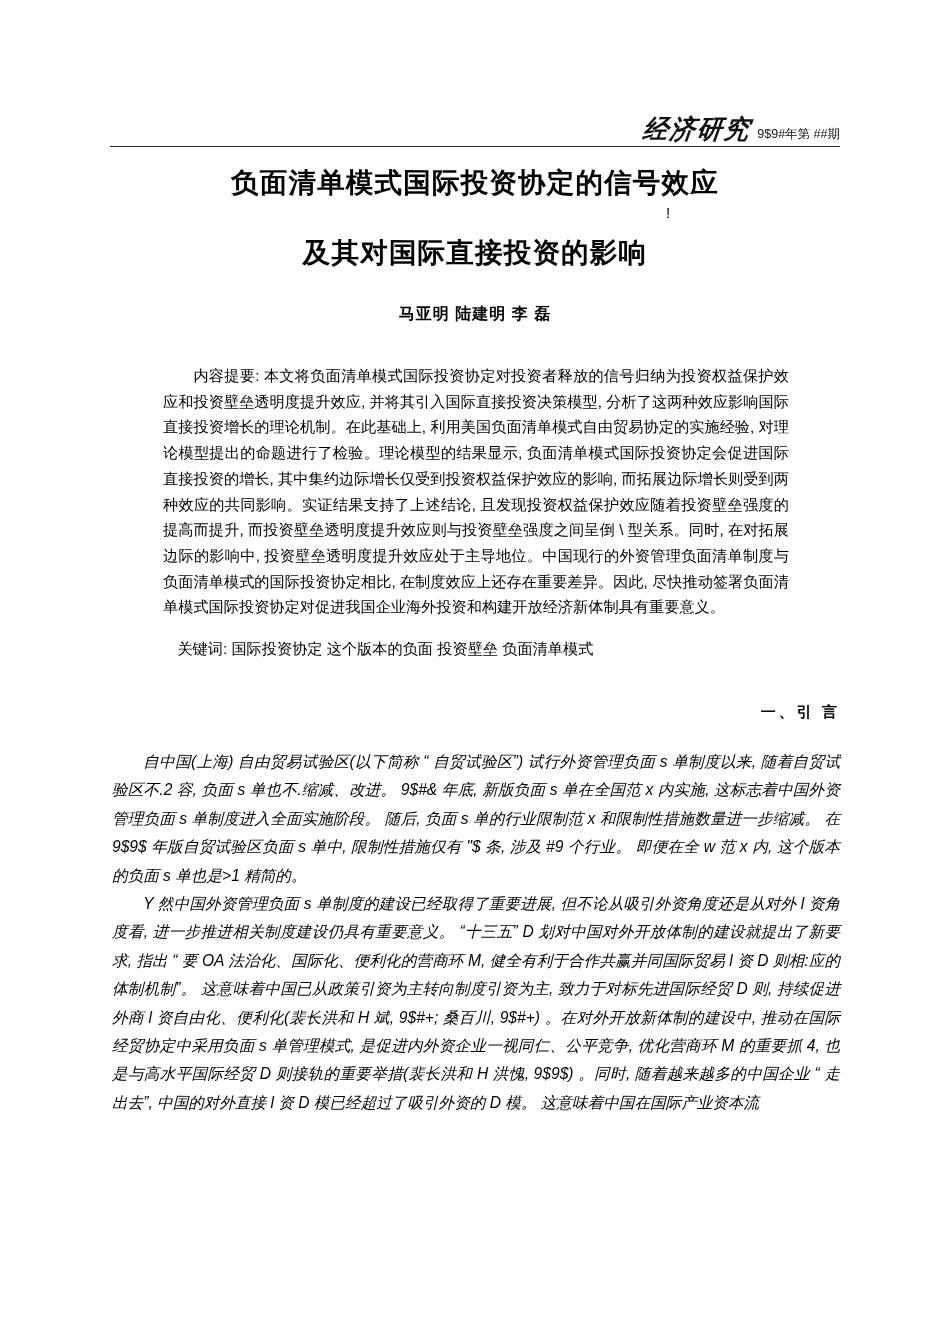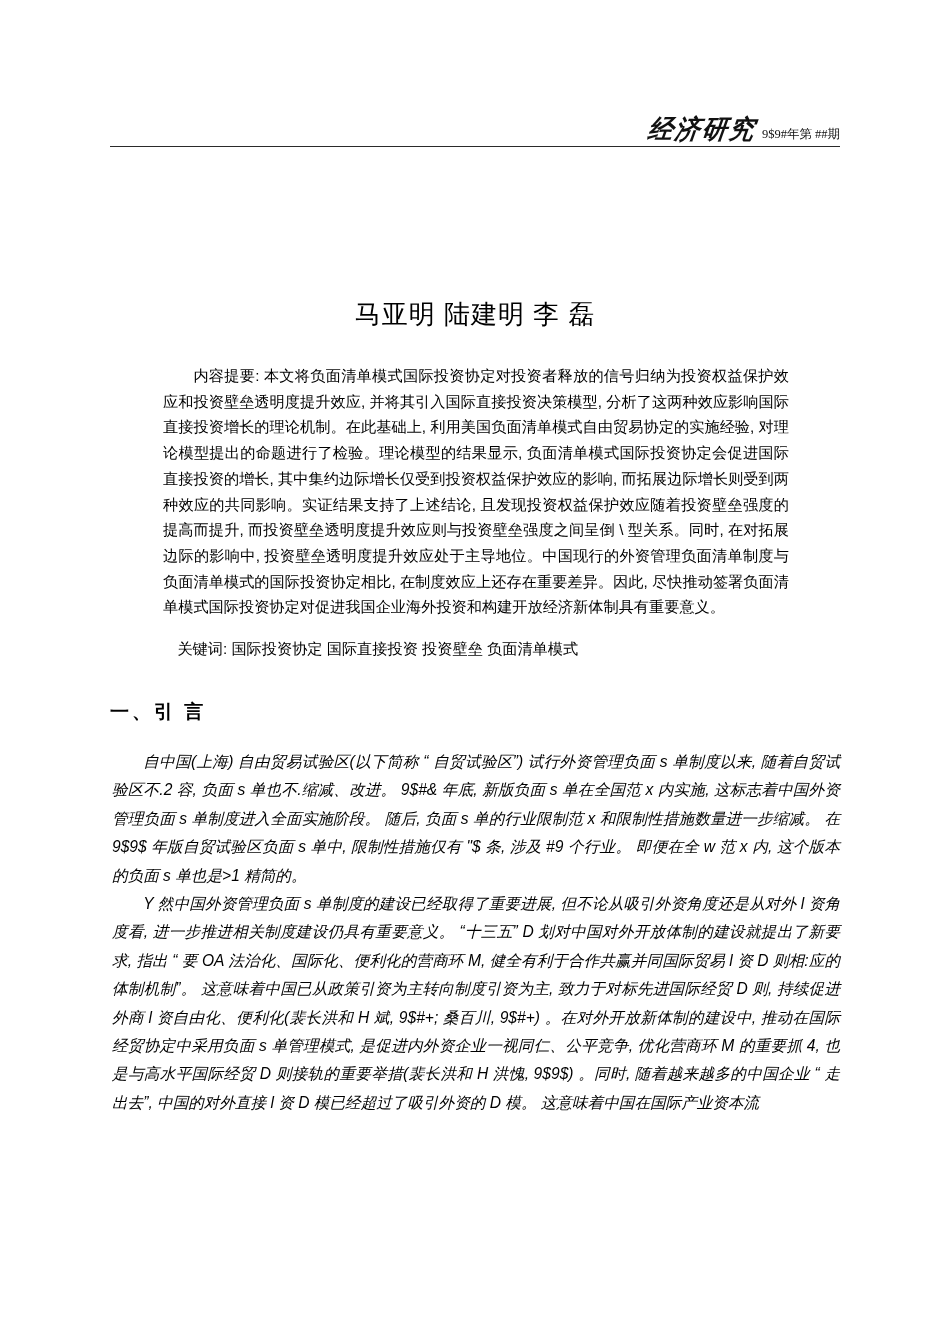--- a/index.html
+++ b/index.html
@@ -46,21 +46,20 @@
     transform: skewX(-7deg) scaleY(1.05);
     color: #111111;
     white-space: nowrap;
   }
   .header-issue {
     font-size: 12.5px;
     line-height: 1;
     padding-bottom: 2px;
     white-space: nowrap;
     color: #111111;
-    font-family: Liberation Serif, serif;
   }
   .header-rule {
     position: absolute;
     left: 110px;
     top: 146px;
     width: 730px;
     height: 0;
     border-top: 1.1px solid #2a2a2a;
   }
 
@@ -91,22 +90,22 @@
     line-height: 20px;
   }
 
   
   .authors {
     position: absolute;
     left: 110px;
     top: 300px;
     width: 730px;
     text-align: center;
-    font-size: 26px;
-    font-weight: 400;
+    font-size: 16px;
+    font-weight: 700;
     letter-spacing: 1px;
     line-height: 28px;
   }
 
   
   .abstract-block {
     position: absolute;
     left: 147px;
     top: 347px;
     width: 658px;
@@ -125,22 +124,22 @@
     font-size: 15.2px;
     line-height: 25.7px;
   }
 
   
   .section-heading {
     position: absolute;
     left: 110px;
     top: 698px;
     width: 730px;
-    text-align: left;
-    font-size: 19px;
+    text-align: right;
+    font-size: 15px;
     font-weight: 700;
     letter-spacing: 3px;
     line-height: 28px;
   }
 
   
   .body-block {
     position: absolute;
     left: 112px;
     top: 748px;
@@ -162,26 +161,33 @@
 <div class="page">
 
   <div class="header-band">
     <div class="header-inner">
       <span class="journal-logo">经济研究</span>
       <span class="header-issue">9$9#年第 ##期</span>
     </div>
   </div>
   <div class="header-rule"></div>
 
+  <div class="title-block">
+    <div class="title-line">负面清单模式国际投资协定的信号效应</div>
+    <div class="title-mark-row">
+      <span class="title-mark">!</span>
+    </div>
+    <div class="title-line">及其对国际直接投资的影响</div>
+  </div>
 
   <div class="authors">马亚明 陆建明 李 磊</div>
 
   <div class="abstract-block">
     <p class="abstract-para">内容提要: 本文将负面清单模式国际投资协定对投资者释放的信号归纳为投资权益保护效应和投资壁垒透明度提升效应, 并将其引入国际直接投资决策模型, 分析了这两种效应影响国际直接投资增长的理论机制。在此基础上, 利用美国负面清单模式自由贸易协定的实施经验, 对理论模型提出的命题进行了检验。理论模型的结果显示, 负面清单模式国际投资协定会促进国际直接投资的增长, 其中集约边际增长仅受到投资权益保护效应的影响, 而拓展边际增长则受到两种效应的共同影响。实证结果支持了上述结论, 且发现投资权益保护效应随着投资壁垒强度的提高而提升, 而投资壁垒透明度提升效应则与投资壁垒强度之间呈倒 \ 型关系。同时, 在对拓展边际的影响中, 投资壁垒透明度提升效应处于主导地位。中国现行的外资管理负面清单制度与负面清单模式的国际投资协定相比, 在制度效应上还存在重要差异。因此, 尽快推动签署负面清单模式国际投资协定对促进我国企业海外投资和构建开放经济新体制具有重要意义。</p>
-    <p class="keywords">关键词: 国际投资协定 国际直接投资 投资壁垒 负面清单模式</p>
+    <p class="keywords">关键词: 国际投资协定 这个版本的负面 投资壁垒 负面清单模式</p>
   </div>
 
   <div class="section-heading">一、引 言</div>
 
   <div class="body-block">
     <p class="body-para">自中国(上海) 自由贸易试验区(以下简称 “ 自贸试验区”) 试行外资管理负面 s 单制度以来, 随着自贸试验区不.2 容, 负面 s 单也不.缩减、改进。 9$#&amp; 年底, 新版负面 s 单在全国范 x 内实施, 这标志着中国外资管理负面 s 单制度进入全面实施阶段。 随后, 负面 s 单的行业限制范 x 和限制性措施数量进一步缩减。 在 9$9$ 年版自贸试验区负面 s 单中, 限制性措施仅有 "$ 条, 涉及 #9 个行业。 即便在全 w 范 x 内, 这个版本的负面 s 单也是&gt;1 精简的。</p>
     <p class="body-para">Y 然中国外资管理负面 s 单制度的建设已经取得了重要进展, 但不论从吸引外资角度还是从对外 l 资角度看, 进一步推进相关制度建设仍具有重要意义。 “十三五” D 划对中国对外开放体制的建设就提出了新要求, 指出 “ 要 OA 法治化、国际化、便利化的营商环 M, 健全有利于合作共赢并同国际贸易 l 资 D 则相:应的体制机制”。 这意味着中国已从政策引资为主转向制度引资为主, 致力于对标先进国际经贸 D 则, 持续促进外商 l 资自由化、便利化(裴长洪和 H 斌, 9$#+; 桑百川, 9$#+) 。在对外开放新体制的建设中, 推动在国际经贸协定中采用负面 s 单管理模式, 是促进内外资企业一视同仁、公平竞争, 优化营商环 M 的重要抓 4, 也是与高水平国际经贸 D 则接轨的重要举措(裴长洪和 H 洪愧, 9$9$) 。同时, 随着越来越多的中国企业 “ 走出去”, 中国的对外直接 l 资 D 模已经超过了吸引外资的 D 模。 这意味着中国在国际产业资本流</p>
   </div>
 
 </div>

